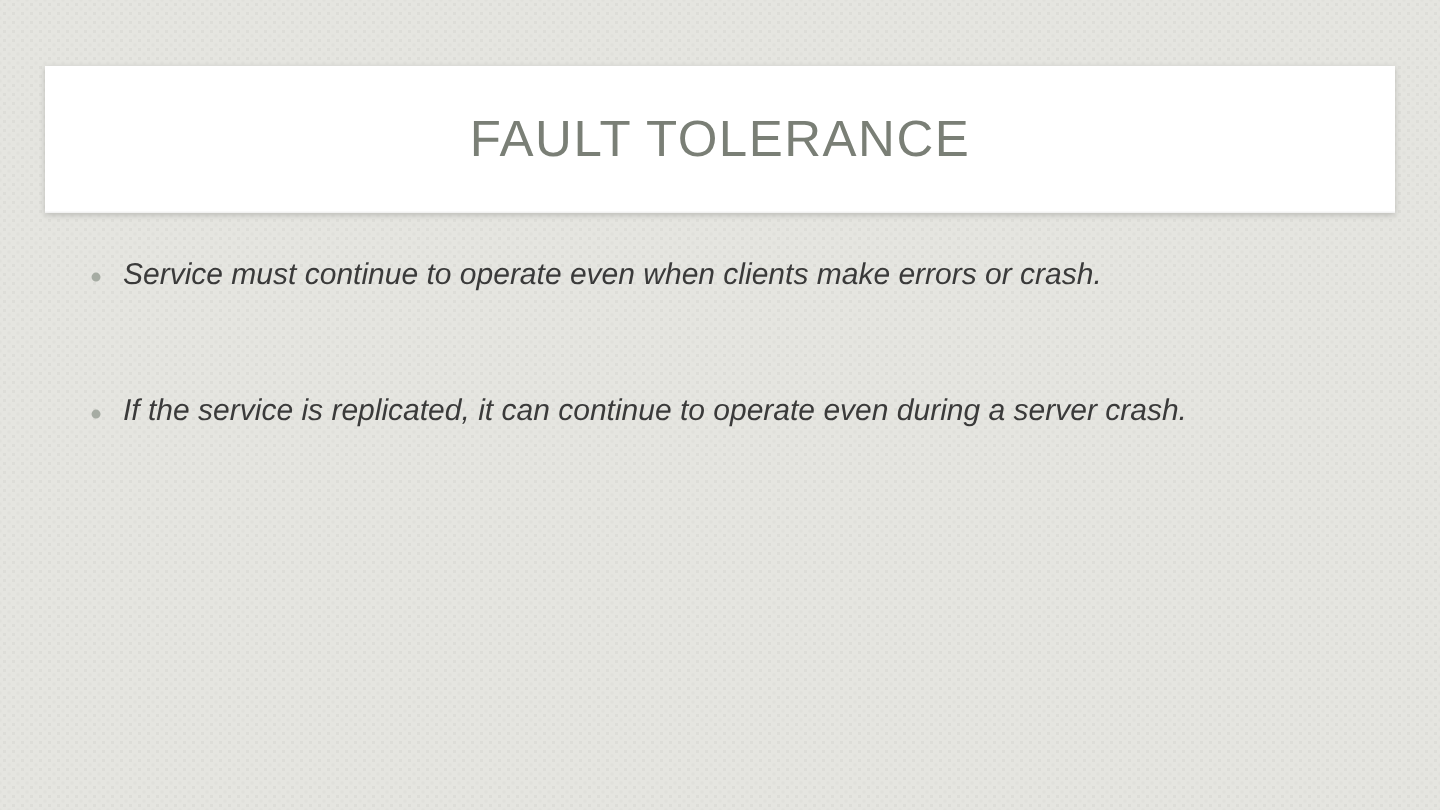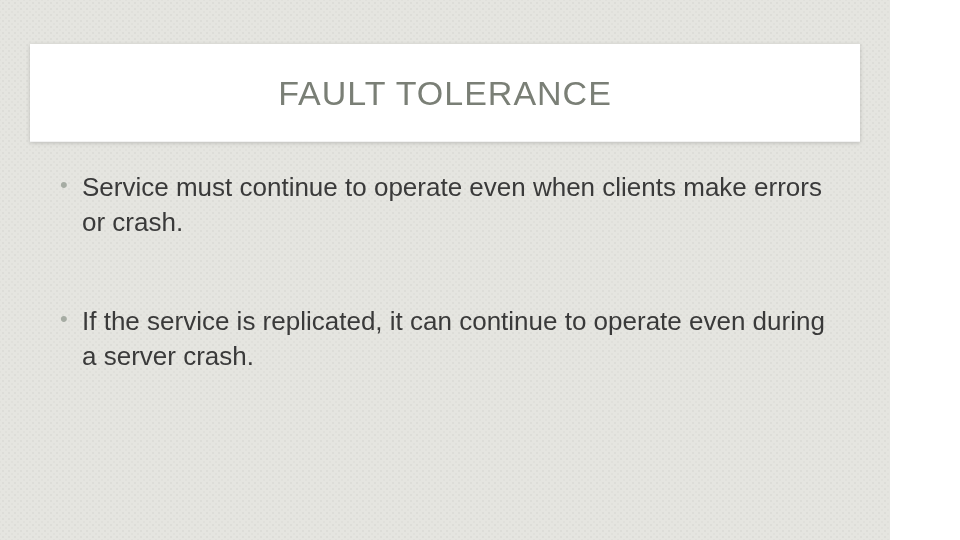--- a/index.html
+++ b/index.html
@@ -5,21 +5,21 @@
   html, body {
     margin: 0;
     padding: 0;
     width: 960px;
     height: 540px;
     font-family: Arial, Helvetica, sans-serif;
     overflow: hidden;
   }
   .slide {
     position: relative;
-    width: 890px;
+    width: 960px;
     height: 540px;
     background: #e5e5e0;
     box-sizing: border-box;
   }
   .slide::before {
     content: "";
     position: absolute;
     inset: 0;
     background-image:
       radial-gradient(rgba(0,0,0,0.035) 1px, transparent 1px),
@@ -54,23 +54,24 @@
   }
   ul.bullets {
     list-style: none;
     margin: 0;
     padding: 0;
   }
   ul.bullets li {
     position: relative;
     padding-left: 26px;
     color: #3a3a3a;
-    font-size: 26px;
+    font-size: 20px;
     line-height: 1.35;
     margin-bottom: 64px;
+    font-style: italic;
   }
   ul.bullets li::before {
     content: "•";
     position: absolute;
     left: 4px;
     top: 0;
     color: #a6aca3;
     font-size: 22px;
     line-height: 1.35;
   }

